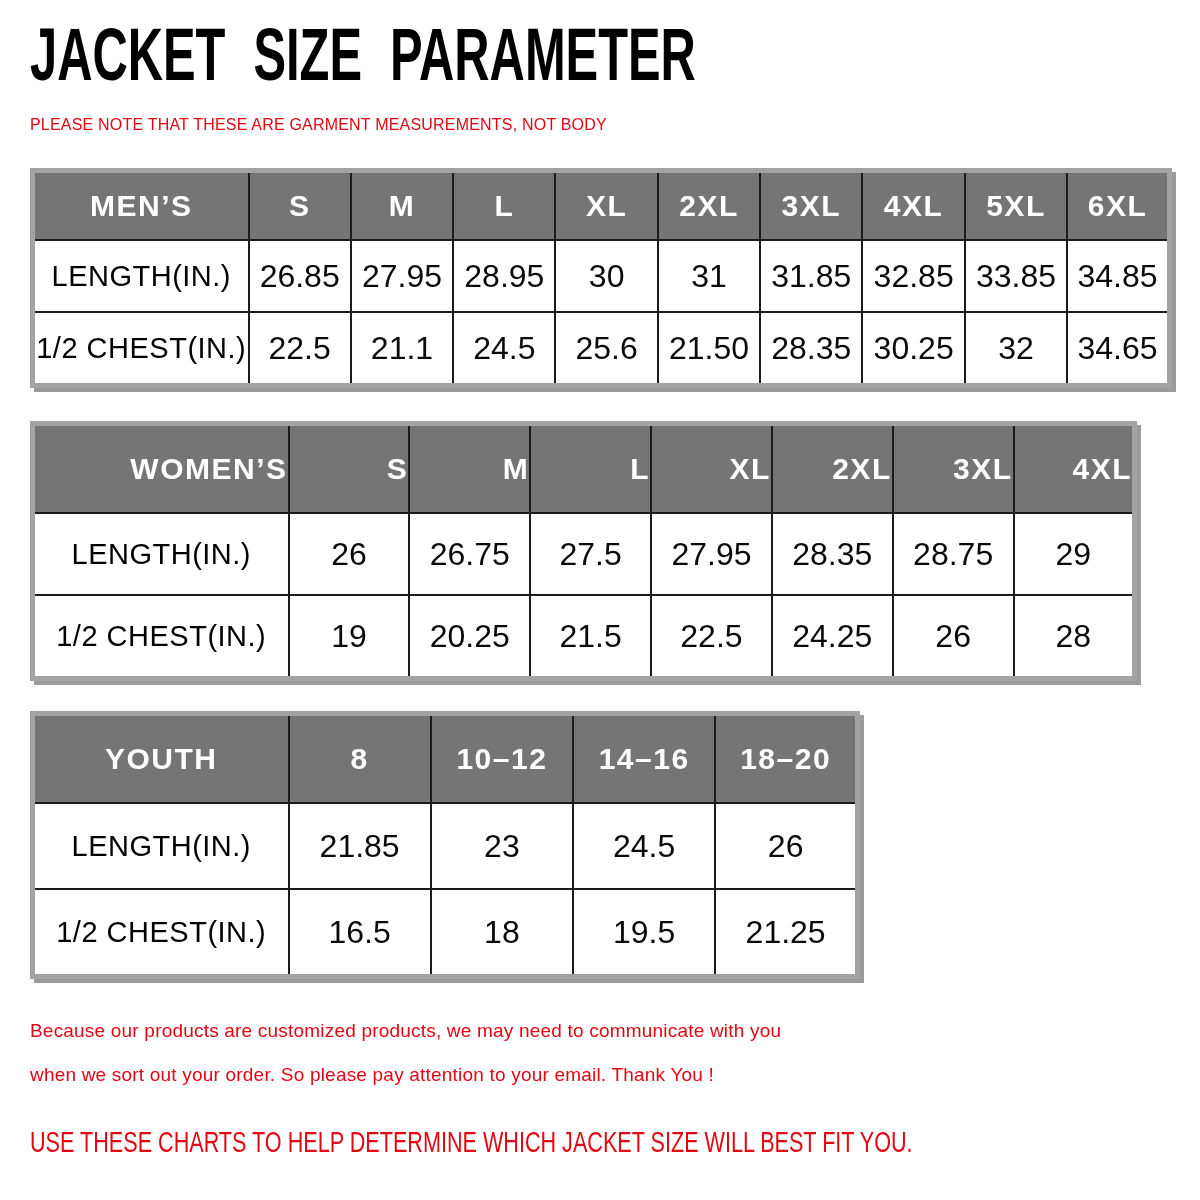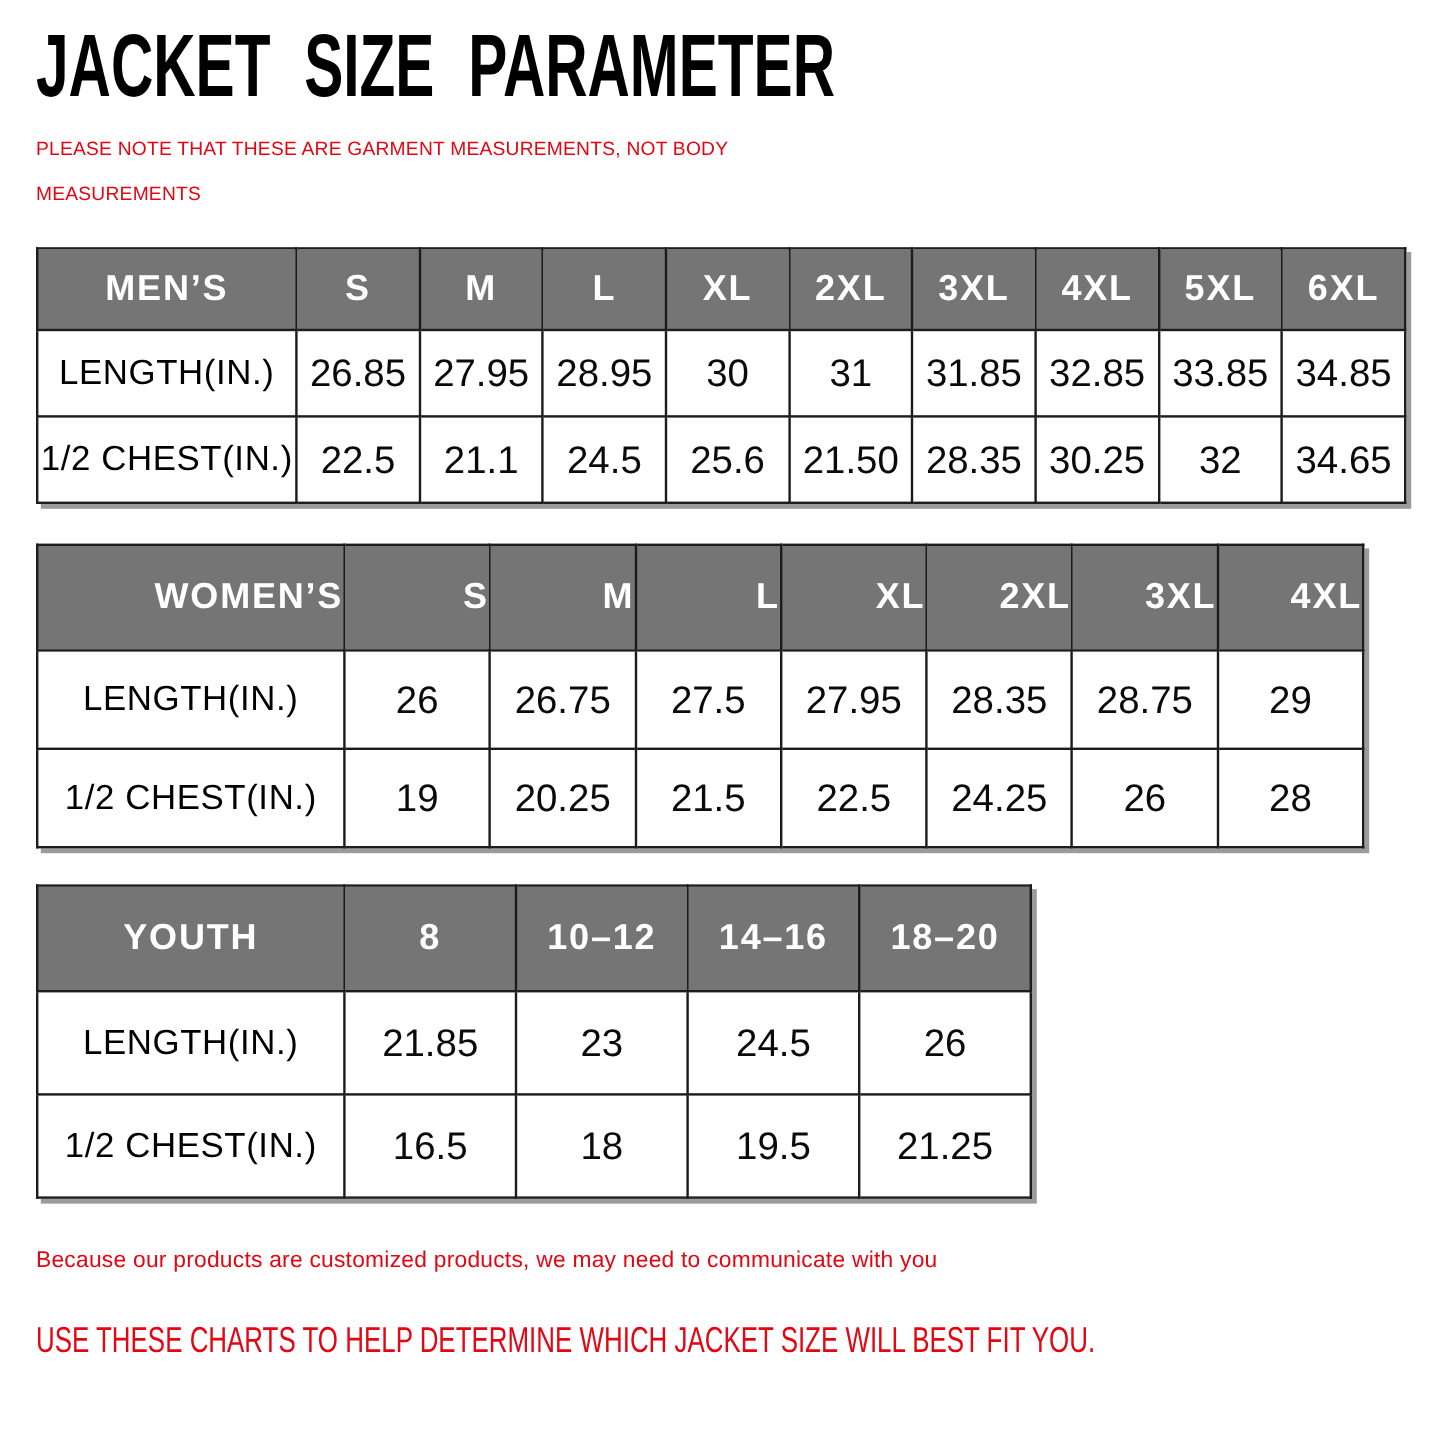--- a/index.html
+++ b/index.html
@@ -33,21 +33,21 @@
     font-weight: 500;
     line-height: 38px;
     letter-spacing: 0.2px;
   }
   table.size-table {
     border-collapse: collapse;
     table-layout: fixed;
     margin-left: 30px;
     background: #ffffff;
     box-shadow: 4px 4px 0 #9b9b9b;
-    border: 2px solid #a3a3a3;
+    border: 5px solid #a3a3a3;
   }
   .size-table th, .size-table td {
     border: 2.5px solid #1c1c1c;
     text-align: center;
     vertical-align: middle;
     padding: 0;
     overflow: hidden;
   }
   .size-table th {
     background: #757575;
@@ -96,21 +96,21 @@
     white-space: nowrap;
     transform: scaleX(0.72);
     transform-origin: left top;
   }
 </style>
 </head>
 <body>
 
 <div class="page-title">JACKET SIZE PARAMETER</div>
 
-<div class="garment-note"><span>PLEASE NOTE THAT THESE ARE GARMENT MEASUREMENTS, NOT BODY</span><br><span>MEASUREMENTS</span></div>
+<div class="garment-note"><span>PLEASE NOTE THAT THESE ARE GARMENT MEASUREMENTS, NOT BODY</span><br></div>
 
 <table class="size-table mens">
   <colgroup>
     <col class="first-col-m">
       <col>
       <col>
       <col>
       <col>
       <col>
       <col>
@@ -229,15 +229,15 @@
   <tr>
     <td class="row-label">1/2 CHEST(IN.)</td>
     <td class="val">16.5</td>
     <td class="val">18</td>
     <td class="val">19.5</td>
     <td class="val">21.25</td>
   </tr>
 </tbody>
   </table>
 
-<div class="footer-note"><span>Because our products are customized products, we may need to communicate with you</span><br></div>
+<div class="footer-note"><span>Because our products are customized products, we may need to communicate with you</span><br><span>when we sort out your order. So please pay attention to your email. Thank You !</span></div>
 
 <div class="fit-note">USE THESE CHARTS TO HELP DETERMINE WHICH JACKET SIZE WILL BEST FIT YOU.</div>
 
 </body></html>

